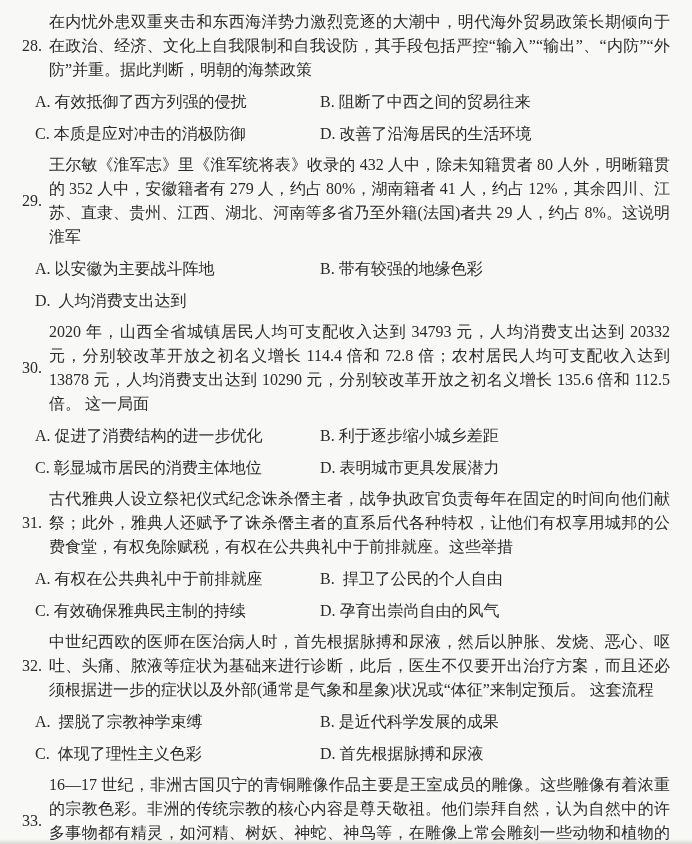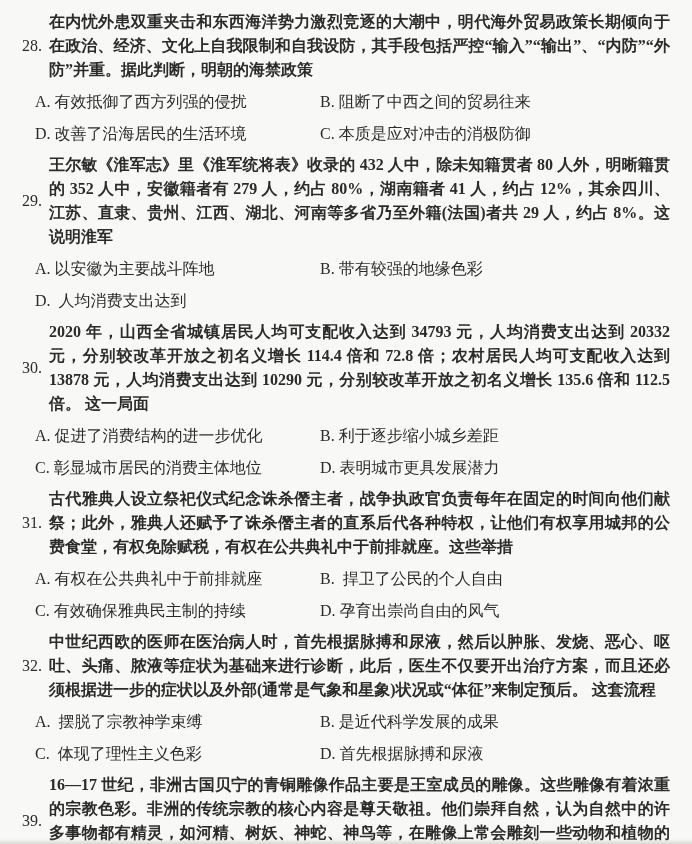--- a/index.html
+++ b/index.html
@@ -28,21 +28,20 @@
     align-items: center;
   }
   .qnum {
     flex: 0 0 27px;
     white-space: nowrap;
   }
   .qtext {
     flex: 1;
     text-align: justify;
     white-space: pre-wrap;
-    font-weight: bold;
   }
   .options {
     display: grid;
     grid-template-columns: 285px 1fr;
     margin-left: 13px;
   }
   .option {
     margin-top: 8px;
     white-space: pre-wrap;
   }
@@ -61,22 +60,22 @@
 <div class="page">
 
   <div class="question">
     <div class="stem-row">
       <span class="qnum">28.</span>
       <span class="qtext">在内忧外患双重夹击和东西海洋势力激烈竞逐的大潮中，明代海外贸易政策长期倾向于在政治、经济、文化上自我限制和自我设防，其手段包括严控“输入”“输出”、“内防”“外防”并重。据此判断，明朝的海禁政策</span>
     </div>
     <div class="options">
       <div class="option">A. 有效抵御了西方列强的侵扰</div>
       <div class="option">B. 阻断了中西之间的贸易往来</div>
+      <div class="option">C. 本质是应对冲击的消极防御</div>
       <div class="option">D. 改善了沿海居民的生活环境</div>
-      <div class="option">C. 本质是应对冲击的消极防御</div>
     </div>
   </div>
 
   <div class="question">
     <div class="stem-row">
       <span class="qnum">29.</span>
       <span class="qtext">王尔敏《淮军志》里《淮军统将表》收录的 432 人中，除未知籍贯者 80 人外，明晰籍贯的 352 人中，安徽籍者有 279 人，约占 80%，湖南籍者 41 人，约占 12%，其余四川、江苏、直隶、贵州、江西、湖北、河南等多省乃至外籍(法国)者共 29 人，约占 8%。这说明淮军</span>
     </div>
     <div class="options">
       <div class="option">A. 以安徽为主要战斗阵地</div>
@@ -119,20 +118,20 @@
     <div class="options">
       <div class="option">A.  摆脱了宗教神学束缚</div>
       <div class="option">B. 是近代科学发展的成果</div>
       <div class="option">C.  体现了理性主义色彩</div>
       <div class="option">D. 首先根据脉搏和尿液</div>
     </div>
   </div>
 
   <div class="question">
     <div class="stem-row">
-      <span class="qnum">39.</span>
+      <span class="qnum">33.</span>
       <span class="qtext">16—17 世纪，非洲古国贝宁的青铜雕像作品主要是王室成员的雕像。这些雕像有着浓重的宗教色彩。非洲的传统宗教的核心内容是尊天敬祖。他们崇拜自然，认为自然中的许多事物都有精灵，如河精、树妖、神蛇、神鸟等，在雕像上常会雕刻一些动物和植物的形象来寓示某些内涵。这反映当时</span>
     </div>
   </div>
 
 </div>
 
 <div class="scan-edge"></div>
 
 </body></html>

